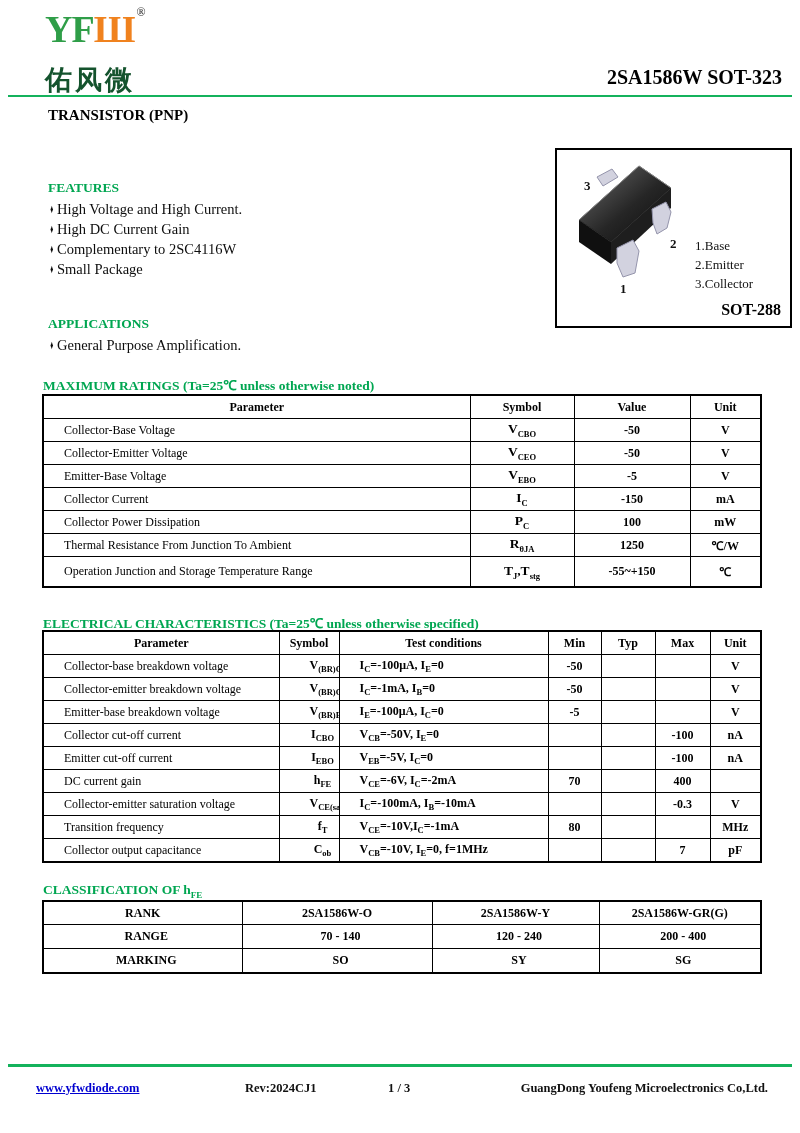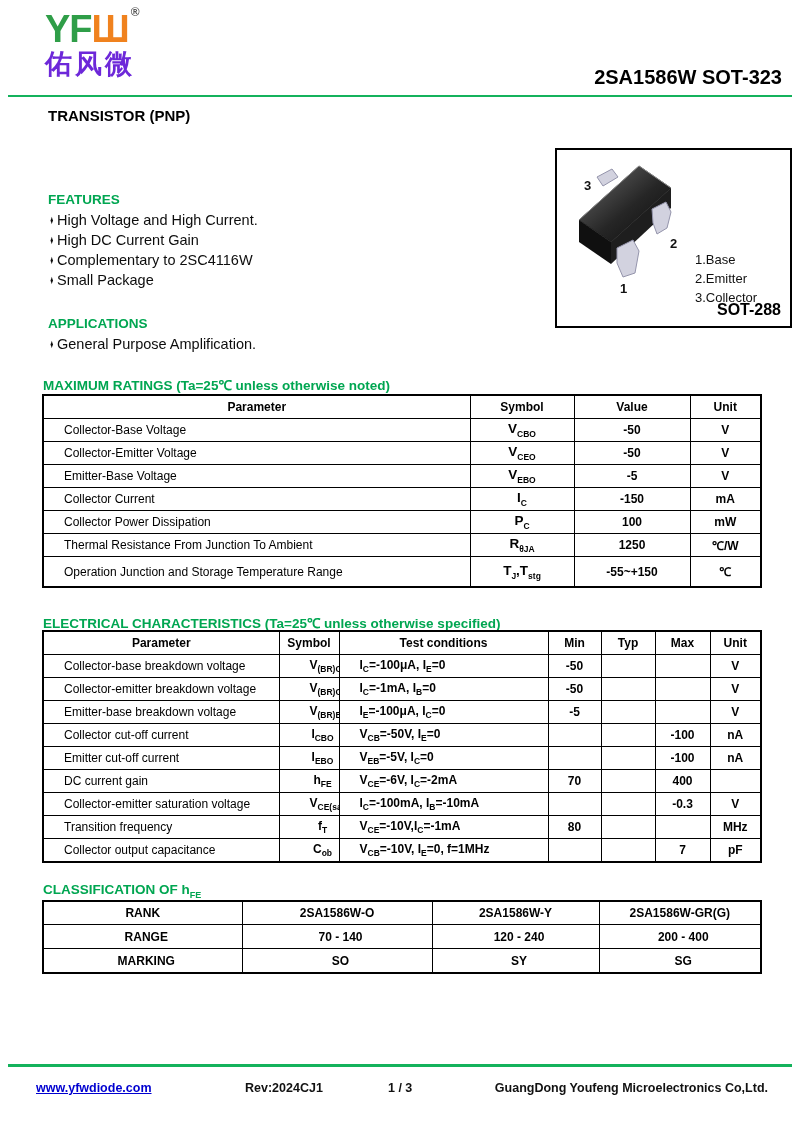--- a/index.html
+++ b/index.html
@@ -1,45 +1,45 @@
 <!DOCTYPE html>
 <html><head>
 <meta charset="utf-8">
 <style>
   html,body{margin:0;padding:0;background:#fff;}
   .page{position:relative;width:800px;height:1133px;background:#fff;overflow:hidden;
-        font-family:Liberation Sans, sans-serif;color:#000;}
+        font-family:Liberation Serif, serif;color:#000;}
 
   
   .logo{position:absolute;left:45px;top:10px;line-height:1;}
   .logo-en{font-size:38px;font-weight:bold;letter-spacing:-1px;}
   .lg-green{color:#2f9e48;}
   .lg-orange{color:#f0821e;}
   .lg-reg{font-size:12px;font-weight:bold;color:#555;vertical-align:top;position:relative;top:-4px;margin-left:2px;}
-  .logo-cn{font-size:27px;font-weight:bold;color:#6d28d9;letter-spacing:3px;margin-top:3px;}
+  .logo-cn{font-size:27px;font-weight:bold;color:#14532d;letter-spacing:3px;margin-top:19px;}
   .part-title{position:absolute;right:18px;top:66px;font-size:20px;font-weight:bold;}
   .rule{position:absolute;left:8px;right:8px;height:2px;background:#14b25c;}
   .rule-top{top:95px;}
   .rule-bottom{top:1064px;height:3px;}
   .subtitle{position:absolute;left:48px;top:107px;font-size:15px;font-weight:bold;}
 
   
   .sec-head{color:#00a651;font-weight:bold;font-size:13.5px;margin:0 0 3px 0;}
   .sec-head sub{font-size:9px;}
 
   
-  .features{position:absolute;left:48px;top:192px;}
+  .features{position:absolute;left:48px;top:180px;}
   .applications{position:absolute;left:48px;top:316px;}
   .feat-item{font-size:14.5px;line-height:20px;color:#0d0d0d;}
   .bullet{display:inline-block;transform:scaleX(.5);width:9px;font-size:12px;vertical-align:1px;}
 
   
   .pkg-box{position:absolute;left:555px;top:148px;width:233px;height:176px;border:2px solid #000;background:#fff;}
   .pkg-svg{position:absolute;left:0;top:0;}
-  .pin-legend{position:absolute;left:138px;top:86px;font-size:13px;line-height:19px;color:#111;margin-top:14px;}
+  .pin-legend{position:absolute;left:138px;top:86px;font-size:13px;line-height:19px;color:#111;}
   .pkg-name{position:absolute;right:9px;bottom:7px;font-size:16px;font-weight:bold;}
 
   
   table{border-collapse:collapse;table-layout:fixed;border:2px solid #000;}
   th,td{border:1px solid #000;font-size:12px;text-align:center;padding:1px 3px;
         overflow:hidden;white-space:nowrap;}
   th{height:20px;font-weight:bold;}
   td{height:20px;}
   sub{font-size:8.5px;}
   .col-parameter,.col-conditions{text-align:left;padding-left:20px;}

